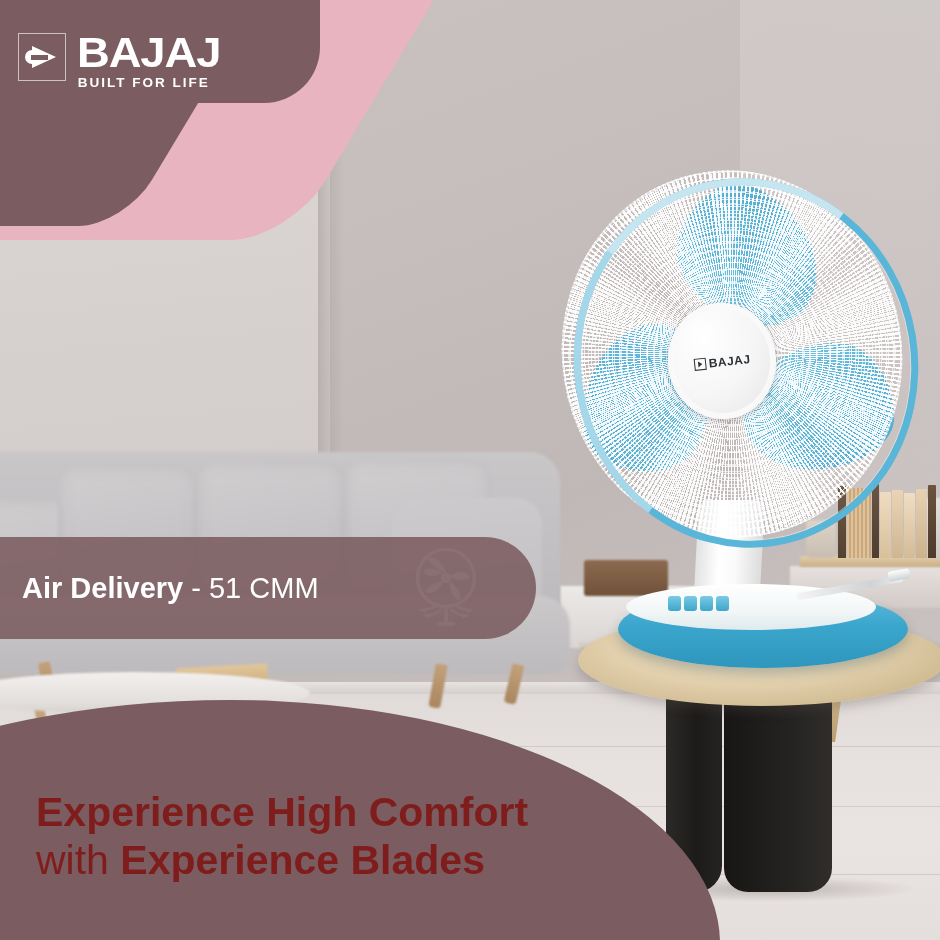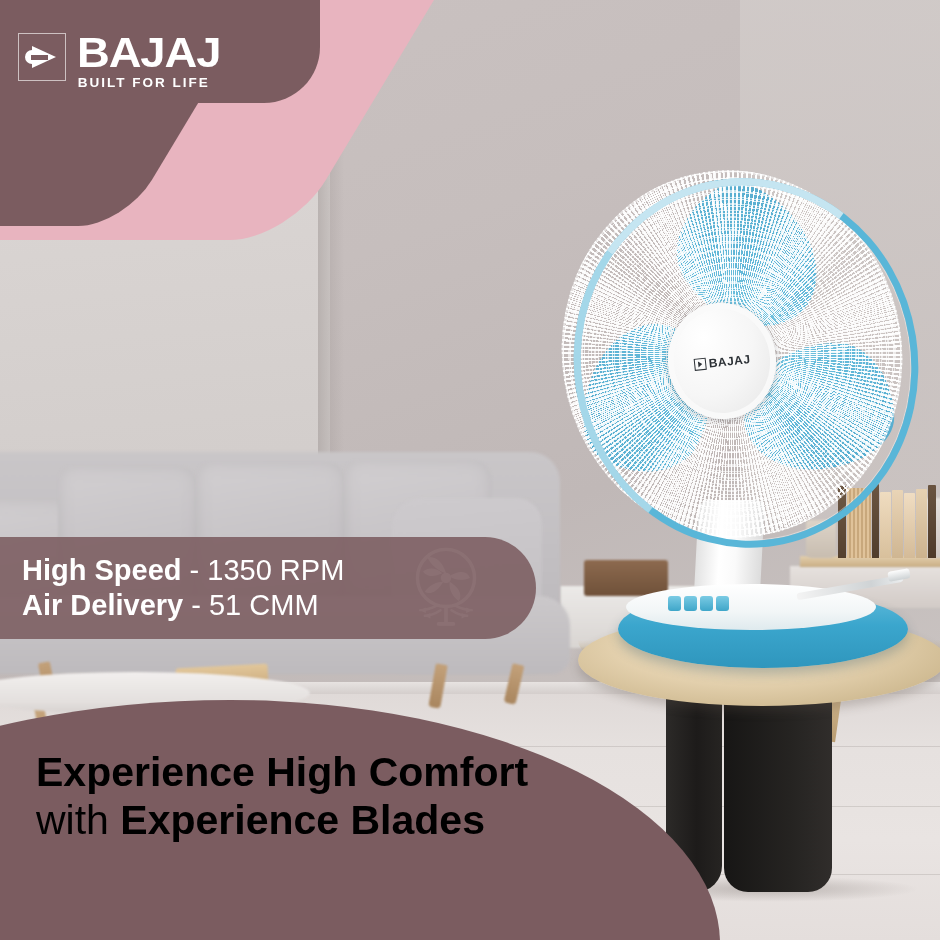--- a/index.html
+++ b/index.html
@@ -387,22 +387,22 @@
   .fanicon { position:absolute; left:400px; top:543px; width:92px; height:92px; }
 
   
   .blob {
     position:absolute; left:-300px; top:700px; width:1020px; height:420px;
     background:#7b5c60;
     border-radius: 52% 48% 0 0 / 62% 58% 0 0;
     z-index:4;
   }
   .headline {
-    position:absolute; left:36px; top:748px; z-index:5;
-    color:#000000; font-family:"Liberation Sans", sans-serif;
+    position:absolute; left:36px; top:788px; z-index:5;
+    color:#7f1d1d; font-family:"Liberation Sans", sans-serif;
     line-height:1.18;
   }
   .hl-line { font-size:41px; white-space:nowrap; }
   .hl-line b { font-weight:700; }
   .hl-line span.lt { font-weight:400; }
 </style>
 </head>
 <body>
 
 <div id="poster">
@@ -509,24 +509,20 @@
       </div>
     </div>
     <div class="logo-words">
       <div class="logo-bajaj">BAJAJ</div>
       <div class="logo-tag">BUILT FOR LIFE</div>
     </div>
   </div>
 
   <div class="feature-badge">
     <div class="feature-text">
-      <div class="feature-line">
-        <b>High Speed</b>
-        <span class="v">- 1350 RPM</span>
-      </div>
       <div class="feature-line">
         <b>Air Delivery</b>
         <span class="v">- 51 CMM</span>
       </div>
     </div>
   </div>
 
   <div class="fanicon">
     <svg viewBox="0 0 100 100" width="92" height="92" fill="none">
       <circle cx="50" cy="38" r="31" stroke="#ffffff" stroke-width="3.6"></circle>

